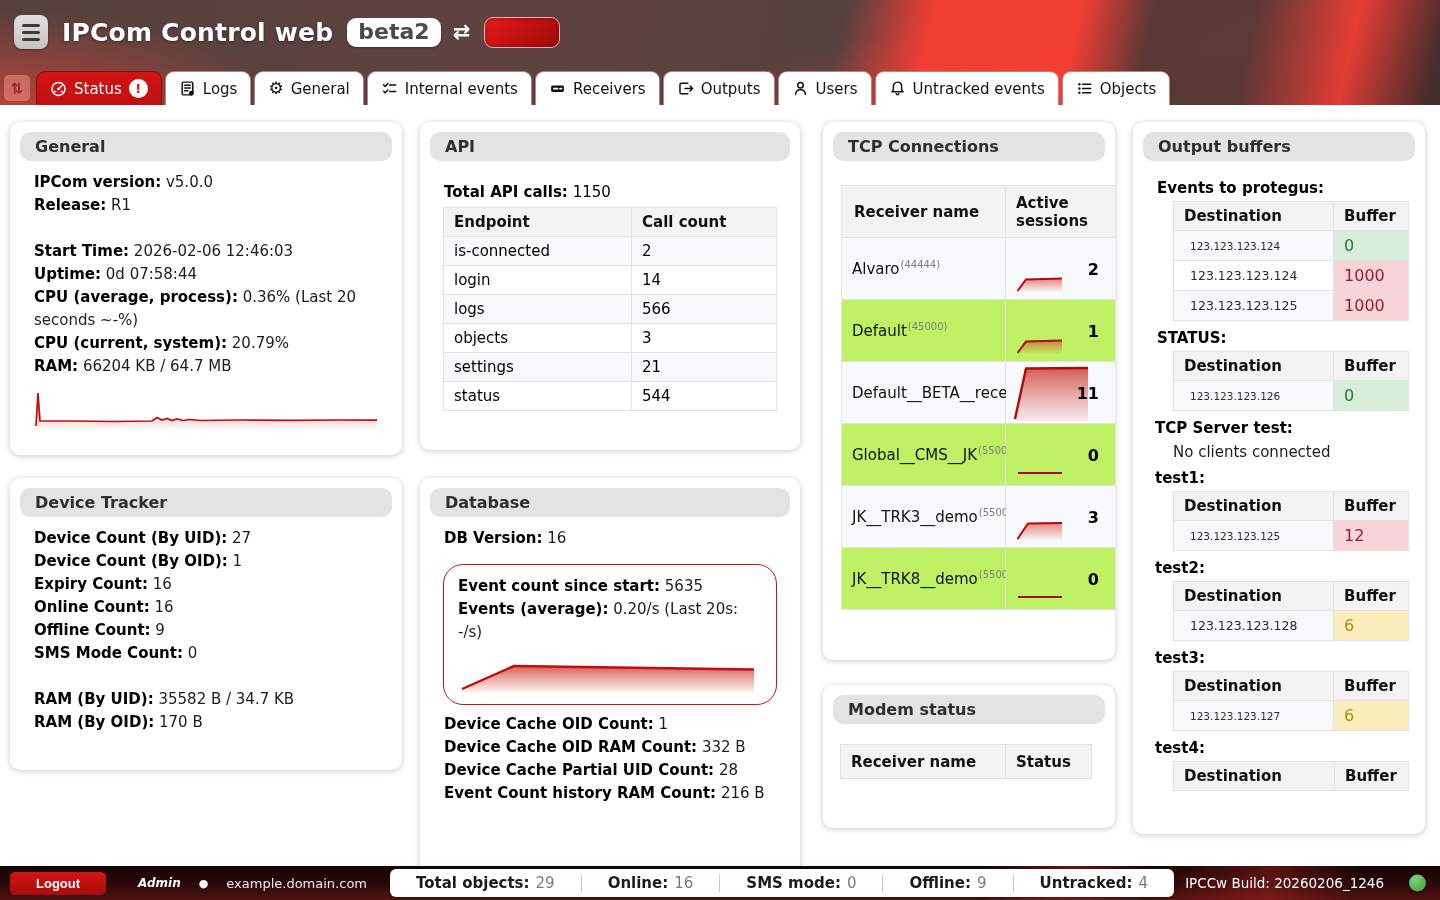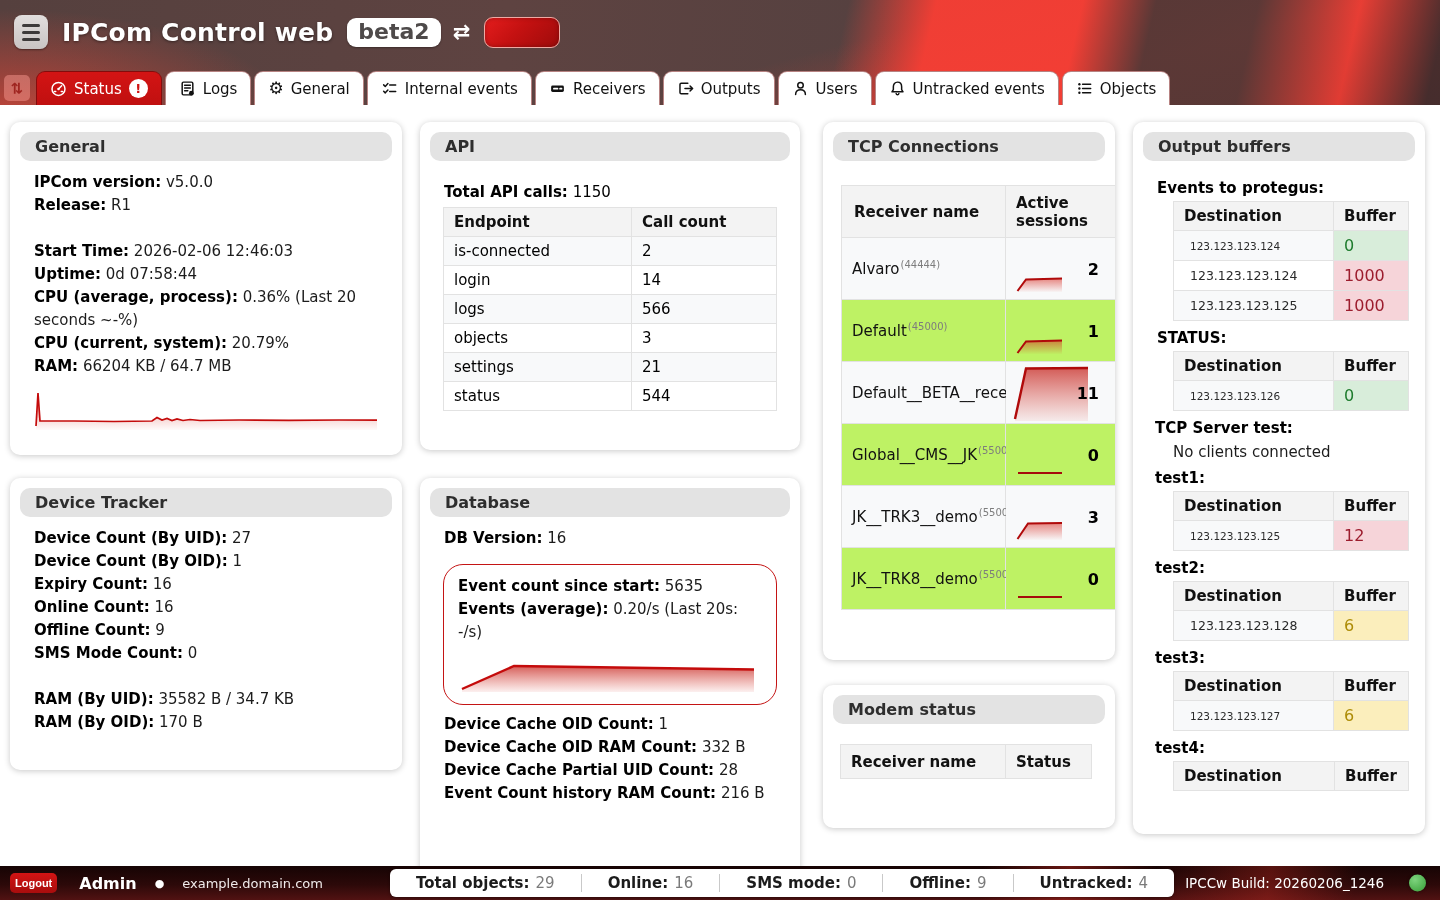--- a/index.html
+++ b/index.html
@@ -104,23 +104,23 @@
   .modem-table { margin-left:17px; width:252px; }
   .modem-table th:first-child { width:165px; }
   .modem-table th { height:34px; }
 
   
   .ftr { position:absolute; left:0; top:866px; width:1440px; height:34px;
     background:
       linear-gradient(100deg, rgba(0,0,0,0) 68%, rgba(205,45,35,0.45) 74%, rgba(0,0,0,0) 80%, rgba(205,45,35,0.35) 88%, rgba(0,0,0,0) 94%),
       linear-gradient(180deg,#160404 0%,#2c0909 55%,#511212 100%);
     display:flex; align-items:center; }
-  .logout-btn { margin-left:10px; background:linear-gradient(#d31414,#a80d0d); color:#fff; font-size:11px; font-weight:bold;
-    border:none; border-radius:5px; padding:4px 5px; cursor:pointer;text-align:right; }
-  .ftr-user { color:#fff; font-size:16px; font-weight:bold; margin-left:22px; }
+  .logout-btn { margin-left:10px; background:linear-gradient(#d31414,#a80d0d); color:#fff; font-size:13px; font-weight:bold;
+    border:none; border-radius:5px; padding:4px 26px; cursor:pointer;text-align:right; }
+  .ftr-user { color:#fff; font-size:12px; font-weight:bold; margin-left:32px;font-style:italic; }
   .ftr-dot { color:#fff; font-size:11px; margin-left:18px; }
   .ftr-domain { color:#f0eaea; font-size:13px; margin-left:18px;text-align:center; }
   .stats-pill { position:absolute; left:390px; top:3px; height:28px; background:#fff; border-radius:6px;
     display:flex; align-items:center; box-shadow:0 1px 3px rgba(0,0,0,.4); }
   .stat { display:flex; align-items:center; gap:6px; padding:0 26px; font-size:15px; white-space:nowrap; }
   .stat + .stat { border-left:1px solid #c9c9c9; }
   .stat .sl { font-weight:bold; color:#1b1b1b; }
   .stat .sv { color:#7a7a7a; }
   .ftr-build { position:absolute; right:56px; color:#fff; font-size:13.5px; top:50%; transform:translateY(-50%); }
   .ftr-green { position:absolute; right:14px; top:50%; transform:translateY(-50%); width:17px; height:17px;

